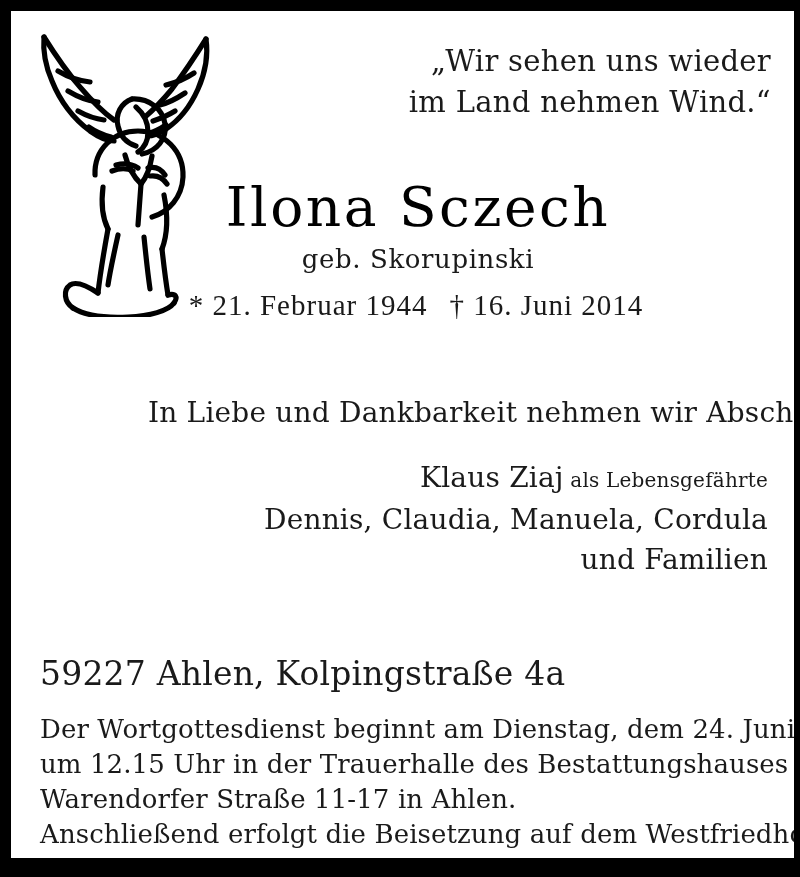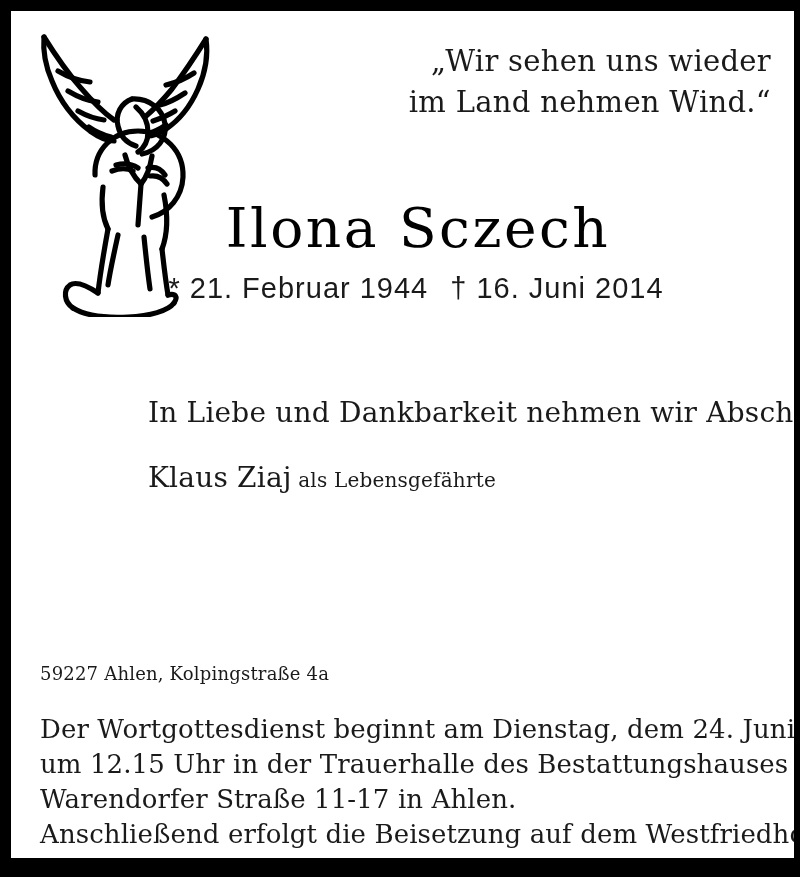--- a/index.html
+++ b/index.html
@@ -54,21 +54,21 @@
     line-height: 41px;
     color: #1a1a1a;
     letter-spacing: 0.3px;
   }
   .quote-line { display: block; white-space: pre; }
 
   
   .identity-block {
     position: absolute;
     left: 11px;
-    top: 186px;
+    top: 165px;
     width: 752px;
     text-align: center;
   }
   .deceased-name {
     font-family: "DejaVu Serif", serif;
     font-size: 55px;
     line-height: 62px;
     font-weight: normal;
     letter-spacing: 2.5px;
     color: #000000;
@@ -78,21 +78,21 @@
   .maiden-name {
     font-family: "DejaVu Serif", serif;
     font-size: 26px;
     line-height: 34px;
     color: #1a1a1a;
     letter-spacing: 0.6px;
     margin-top: 4px;
     padding-left: 40px;
   }
   .life-dates {
-    font-family: Liberation Sans, sans-serif;
+    font-family: Liberation Serif, serif;
     font-size: 29px;
     line-height: 38px;
     color: #1a1a1a;
     letter-spacing: 1px;
     margin-top: 10px;
     padding-left: 36px;
     white-space: pre;
     text-align: center;
   }
   .date-gap { display: inline-block; width: 22px; }
@@ -113,37 +113,38 @@
   }
   .farewell-text .line { display: block; white-space: pre; }
 
   .family-list {
     margin-top: 25px;
     font-family: "DejaVu Serif", serif;
     font-size: 28px;
     line-height: 40px;
     color: #1a1a1a;
     letter-spacing: 0.2px;
+    text-align: right;
   }
   .family-line { display: block; white-space: pre; }
   .relation-note {
     font-size: 20px;
     letter-spacing: 0.2px;
   }
 
   
   .service-block {
     position: absolute;
     left: 29px;
     top: 645px;
     width: 730px;
   }
   .address-line {
     font-family: "DejaVu Serif", serif;
-    font-size: 18px;
+    font-size: 33px;
     line-height: 36px;
     color: #1a1a1a;
     letter-spacing: 0.2px;
     white-space: pre;
   }
   .service-details {
     margin-top: 20px;
     font-family: "DejaVu Serif", serif;
     font-size: 26px;
     line-height: 35px;
@@ -203,29 +204,32 @@
       </svg>
     </div>
 
     <div class="quote-block">
       <span class="quote-line">„Wir sehen uns wieder</span>
       <span class="quote-line">im Land nehmen Wind.“</span>
     </div>
 
     <div class="identity-block">
       <div class="deceased-name">Ilona Sczech</div>
+      <div class="maiden-name">geb. Skorupinski</div>
       <div class="life-dates"><span>*</span> <span>21. Februar 1944</span><span class="date-gap"></span><span>†</span> <span>16. Juni 2014</span></div>
     </div>
 
     <div class="mourners-block">
       <div class="farewell-text">
         <span class="line">In Liebe und Dankbarkeit nehmen wir Abschied</span>
       </div>
       <div class="family-list">
         <span class="family-line"><span>Klaus Ziaj</span><span class="relation-note"> als Lebensgefährte</span></span>
+        <span class="family-line">Dennis, Claudia, Manuela, Cordula</span>
+        <span class="family-line">und Familien</span>
       </div>
     </div>
 
     <div class="service-block">
       <div class="address-line">59227 Ahlen, Kolpingstraße 4a</div>
       <div class="service-details">
         <span class="service-line">Der Wortgottesdienst beginnt am Dienstag, dem 24. Juni 2014,</span>
         <span class="service-line">um 12.15 Uhr in der Trauerhalle des Bestattungshauses Koch,</span>
         <span class="service-line">Warendorfer Straße 11-17 in Ahlen.</span>
         <span class="service-line">Anschließend erfolgt die Beisetzung auf dem Westfriedhof.</span>

